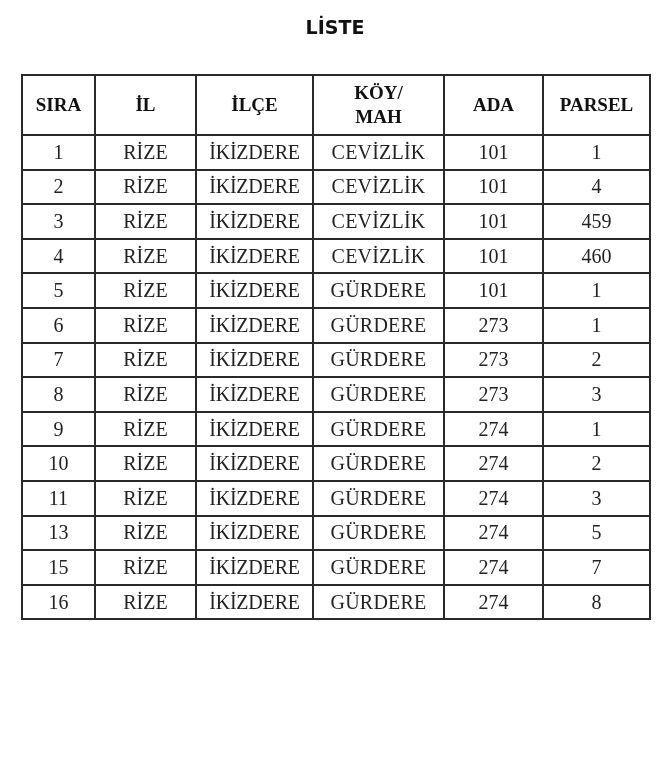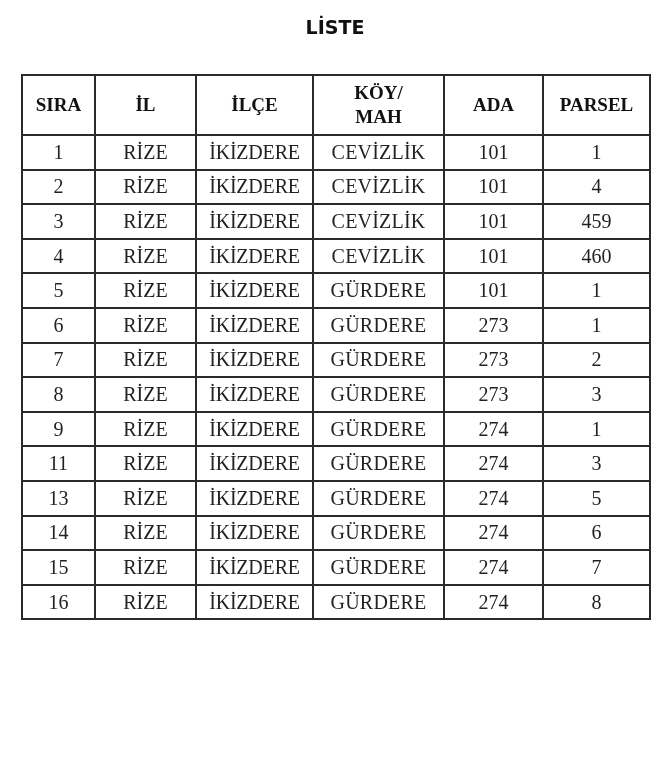--- a/index.html
+++ b/index.html
@@ -155,42 +155,42 @@
       </tr>
       <tr>
         <td class="sira">9</td>
         <td class="il">RİZE</td>
         <td class="ilce">İKİZDERE</td>
         <td class="koy">GÜRDERE</td>
         <td class="ada">274</td>
         <td class="parsel">1</td>
       </tr>
       <tr>
+        <td class="sira">10</td>
+        <td class="il">RİZE</td>
+        <td class="ilce">İKİZDERE</td>
+        <td class="koy">GÜRDERE</td>
+        <td class="ada">274</td>
+        <td class="parsel">2</td>
+      </tr>
+      <tr>
         <td class="sira">11</td>
         <td class="il">RİZE</td>
         <td class="ilce">İKİZDERE</td>
         <td class="koy">GÜRDERE</td>
         <td class="ada">274</td>
         <td class="parsel">3</td>
       </tr>
       <tr>
         <td class="sira">13</td>
         <td class="il">RİZE</td>
         <td class="ilce">İKİZDERE</td>
         <td class="koy">GÜRDERE</td>
         <td class="ada">274</td>
         <td class="parsel">5</td>
-      </tr>
-      <tr>
-        <td class="sira">14</td>
-        <td class="il">RİZE</td>
-        <td class="ilce">İKİZDERE</td>
-        <td class="koy">GÜRDERE</td>
-        <td class="ada">274</td>
-        <td class="parsel">6</td>
       </tr>
       <tr>
         <td class="sira">15</td>
         <td class="il">RİZE</td>
         <td class="ilce">İKİZDERE</td>
         <td class="koy">GÜRDERE</td>
         <td class="ada">274</td>
         <td class="parsel">7</td>
       </tr>
       <tr>

